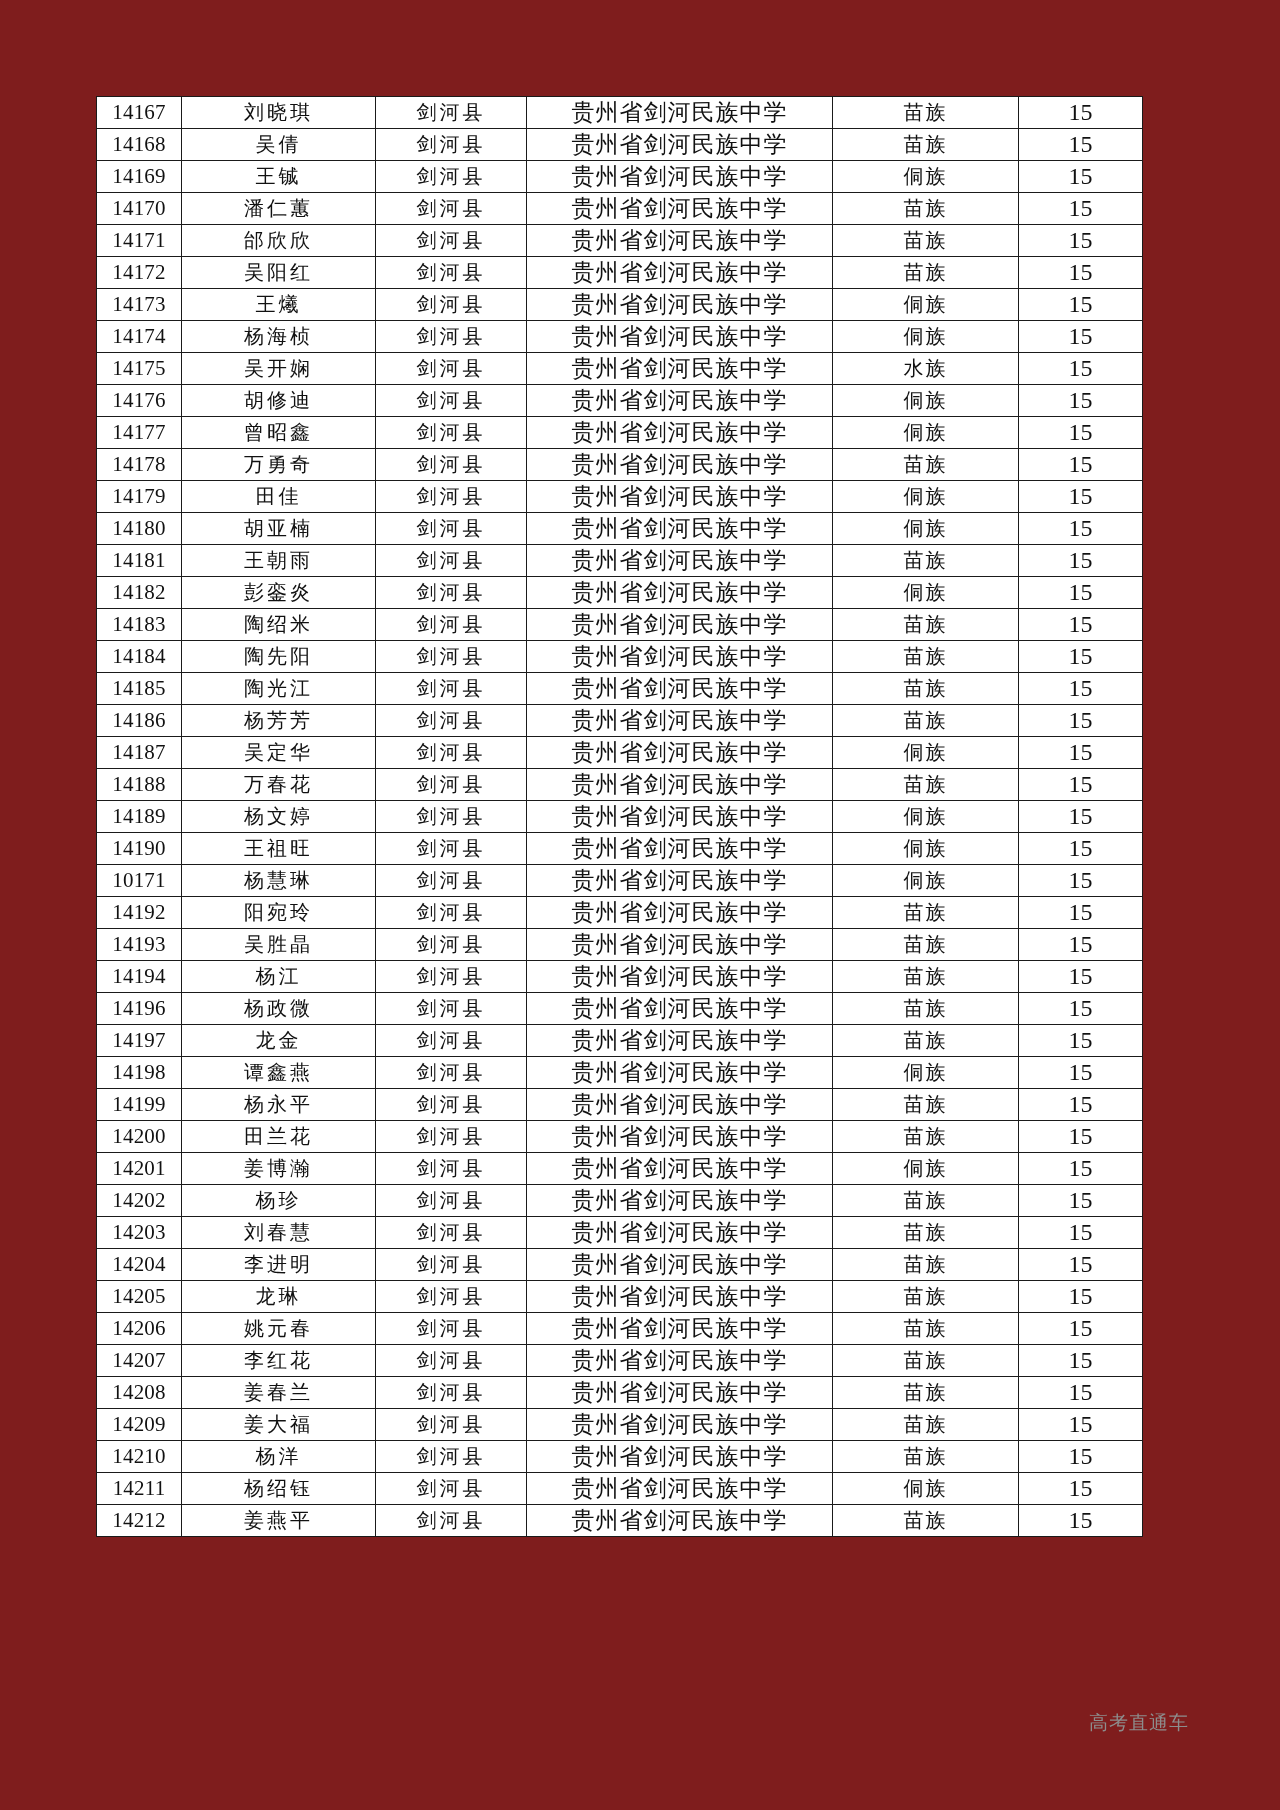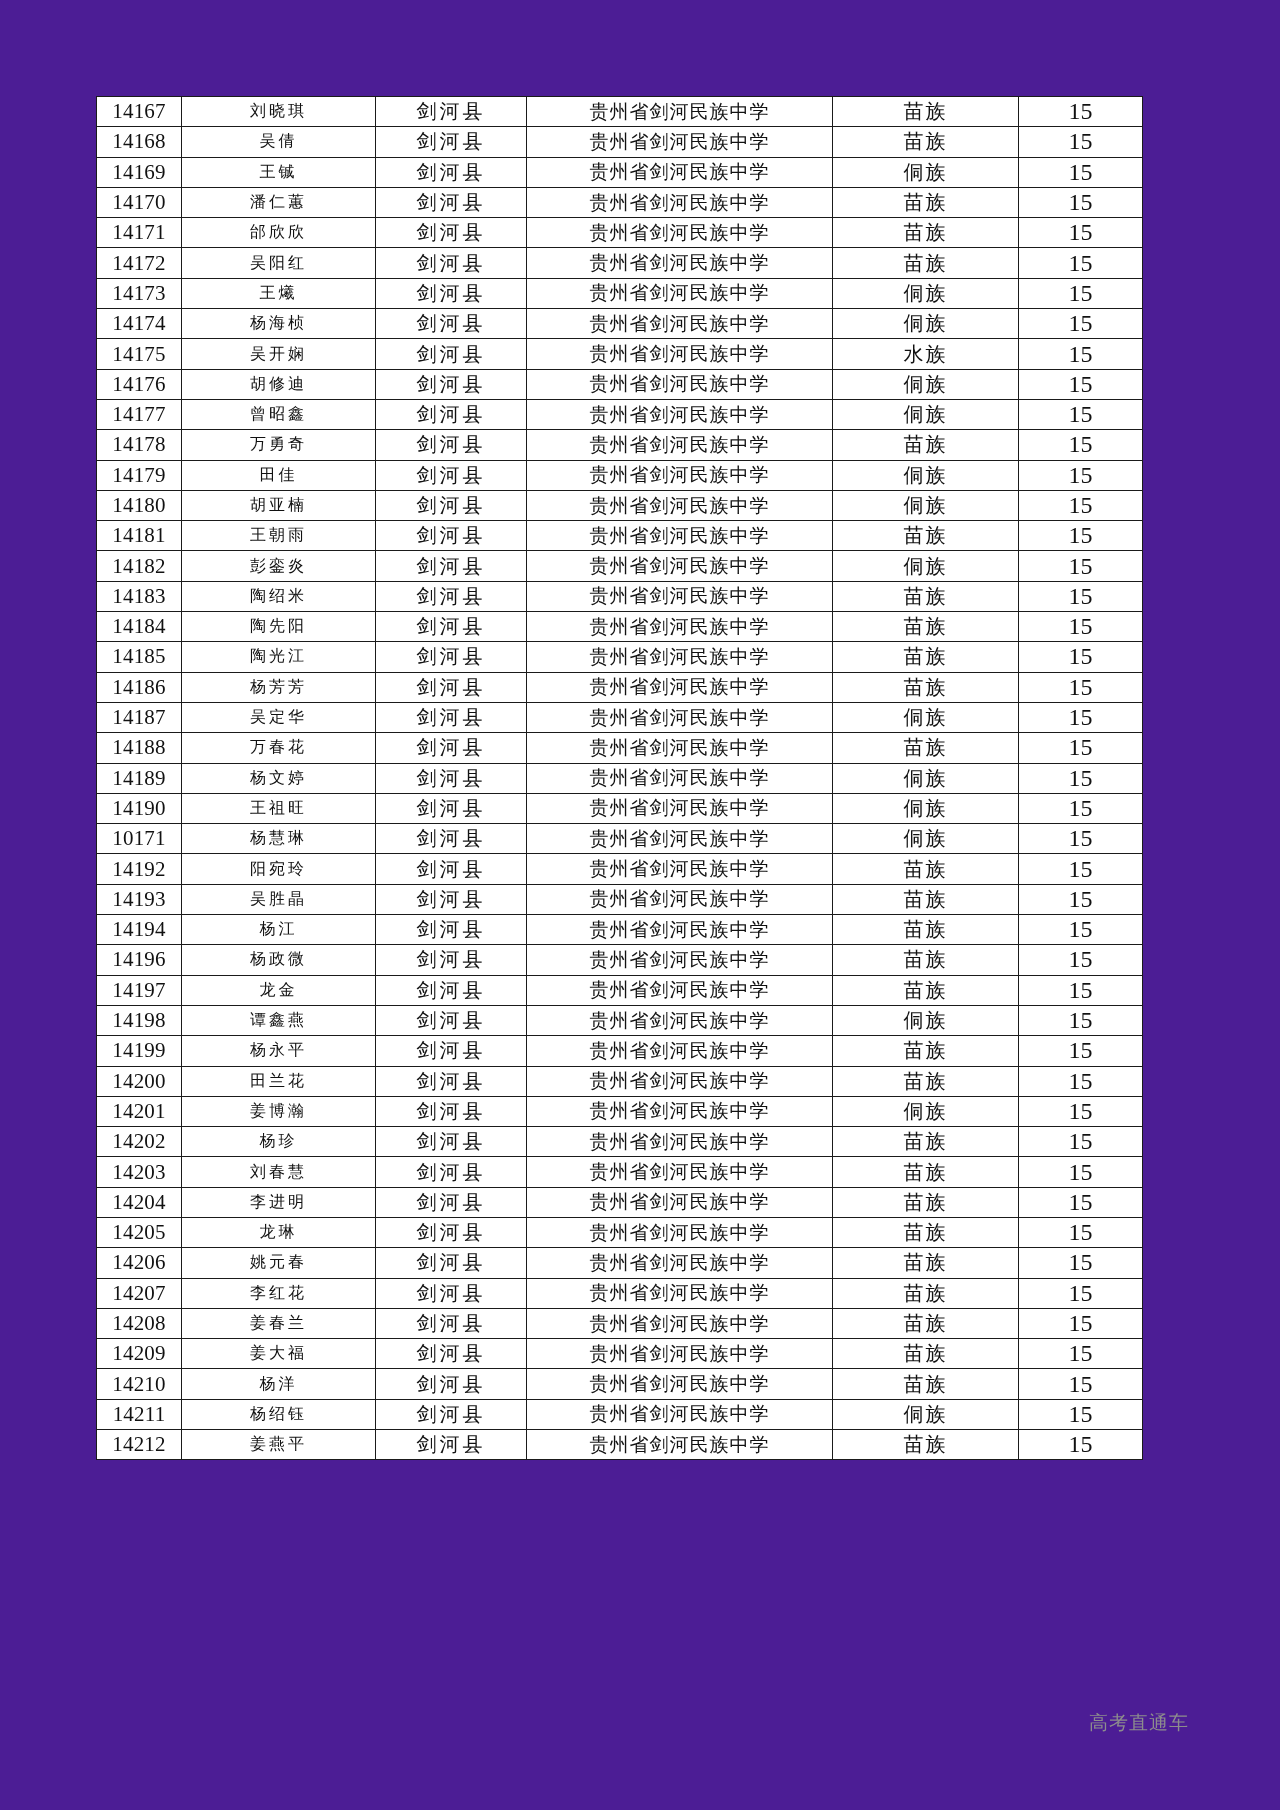--- a/index.html
+++ b/index.html
@@ -12,21 +12,21 @@
     height: 1810px;
     font-family: "Liberation Serif", "DejaVu Serif", serif;
     position: relative;
     overflow: hidden;
   }
 
   #page {
     position: relative;
     width: 1280px;
     height: 1810px;
-    background: #4c1d95;
+    background: #7f1d1d;
     box-sizing: border-box;
   }
 
   
   #page::before {
     content: "";
     position: absolute;
     left: 0; top: 0; right: 0; bottom: 0;
     box-shadow: inset 0 0 0 1px rgba(255,255,255,0);
     pointer-events: none;
@@ -66,31 +66,31 @@
   col.c-ethnic{ width: 186px; }
   col.c-score { width: 124px; }
 
   td.cell-id {
     font-family: "Liberation Serif", "DejaVu Serif", serif;
     font-size: 21px;
     letter-spacing: 0.2px;
   }
   td.cell-name {
     font-family: "DejaVu Sans", "Liberation Sans", sans-serif;
-    font-size: 16px;
+    font-size: 20px;
     letter-spacing: 3px;
   }
   td.cell-county {
     font-family: "DejaVu Sans", "Liberation Sans", sans-serif;
     font-size: 20px;
     letter-spacing: 3px;
   }
   td.cell-school {
     font-family: Liberation Serif, serif;
-    font-size: 19px;
+    font-size: 23px;
     letter-spacing: 1px;
   }
   td.cell-ethnic {
     font-family: "DejaVu Sans", "Liberation Sans", sans-serif;
     font-size: 20px;
     letter-spacing: 2px;
   }
   td.cell-score {
     font-family: "Liberation Serif", "DejaVu Serif", serif;
     font-size: 24px;

